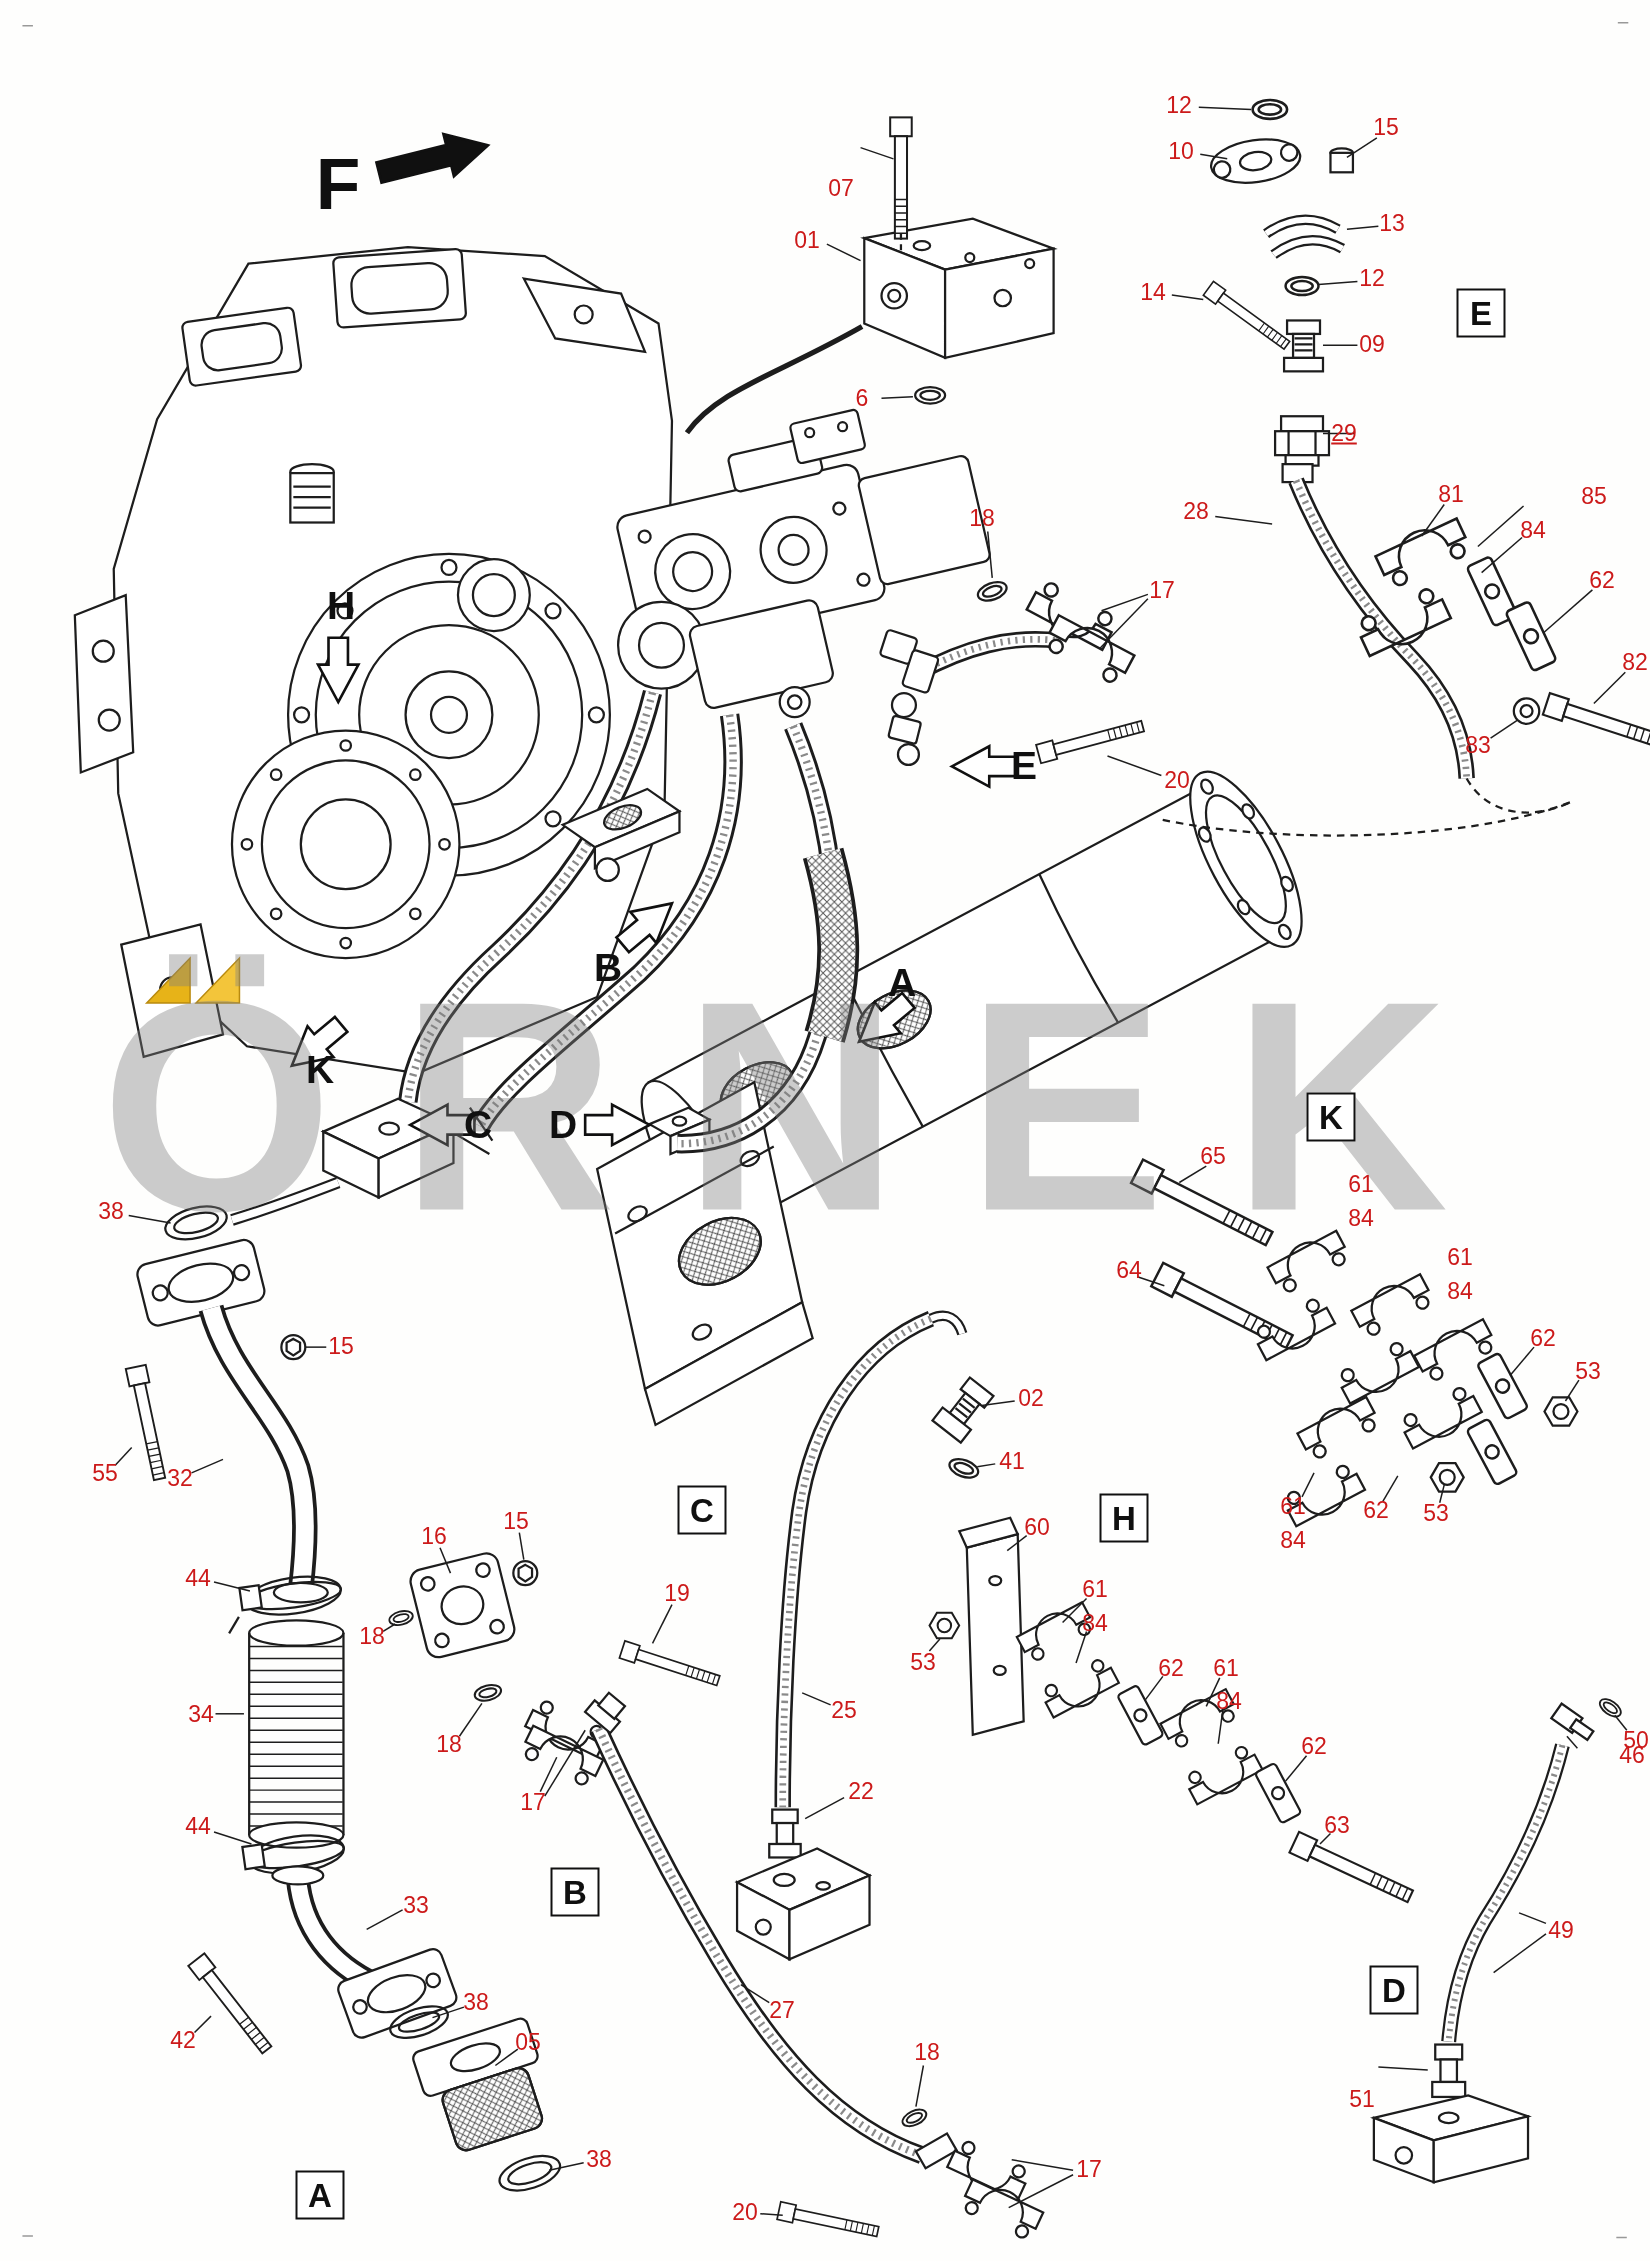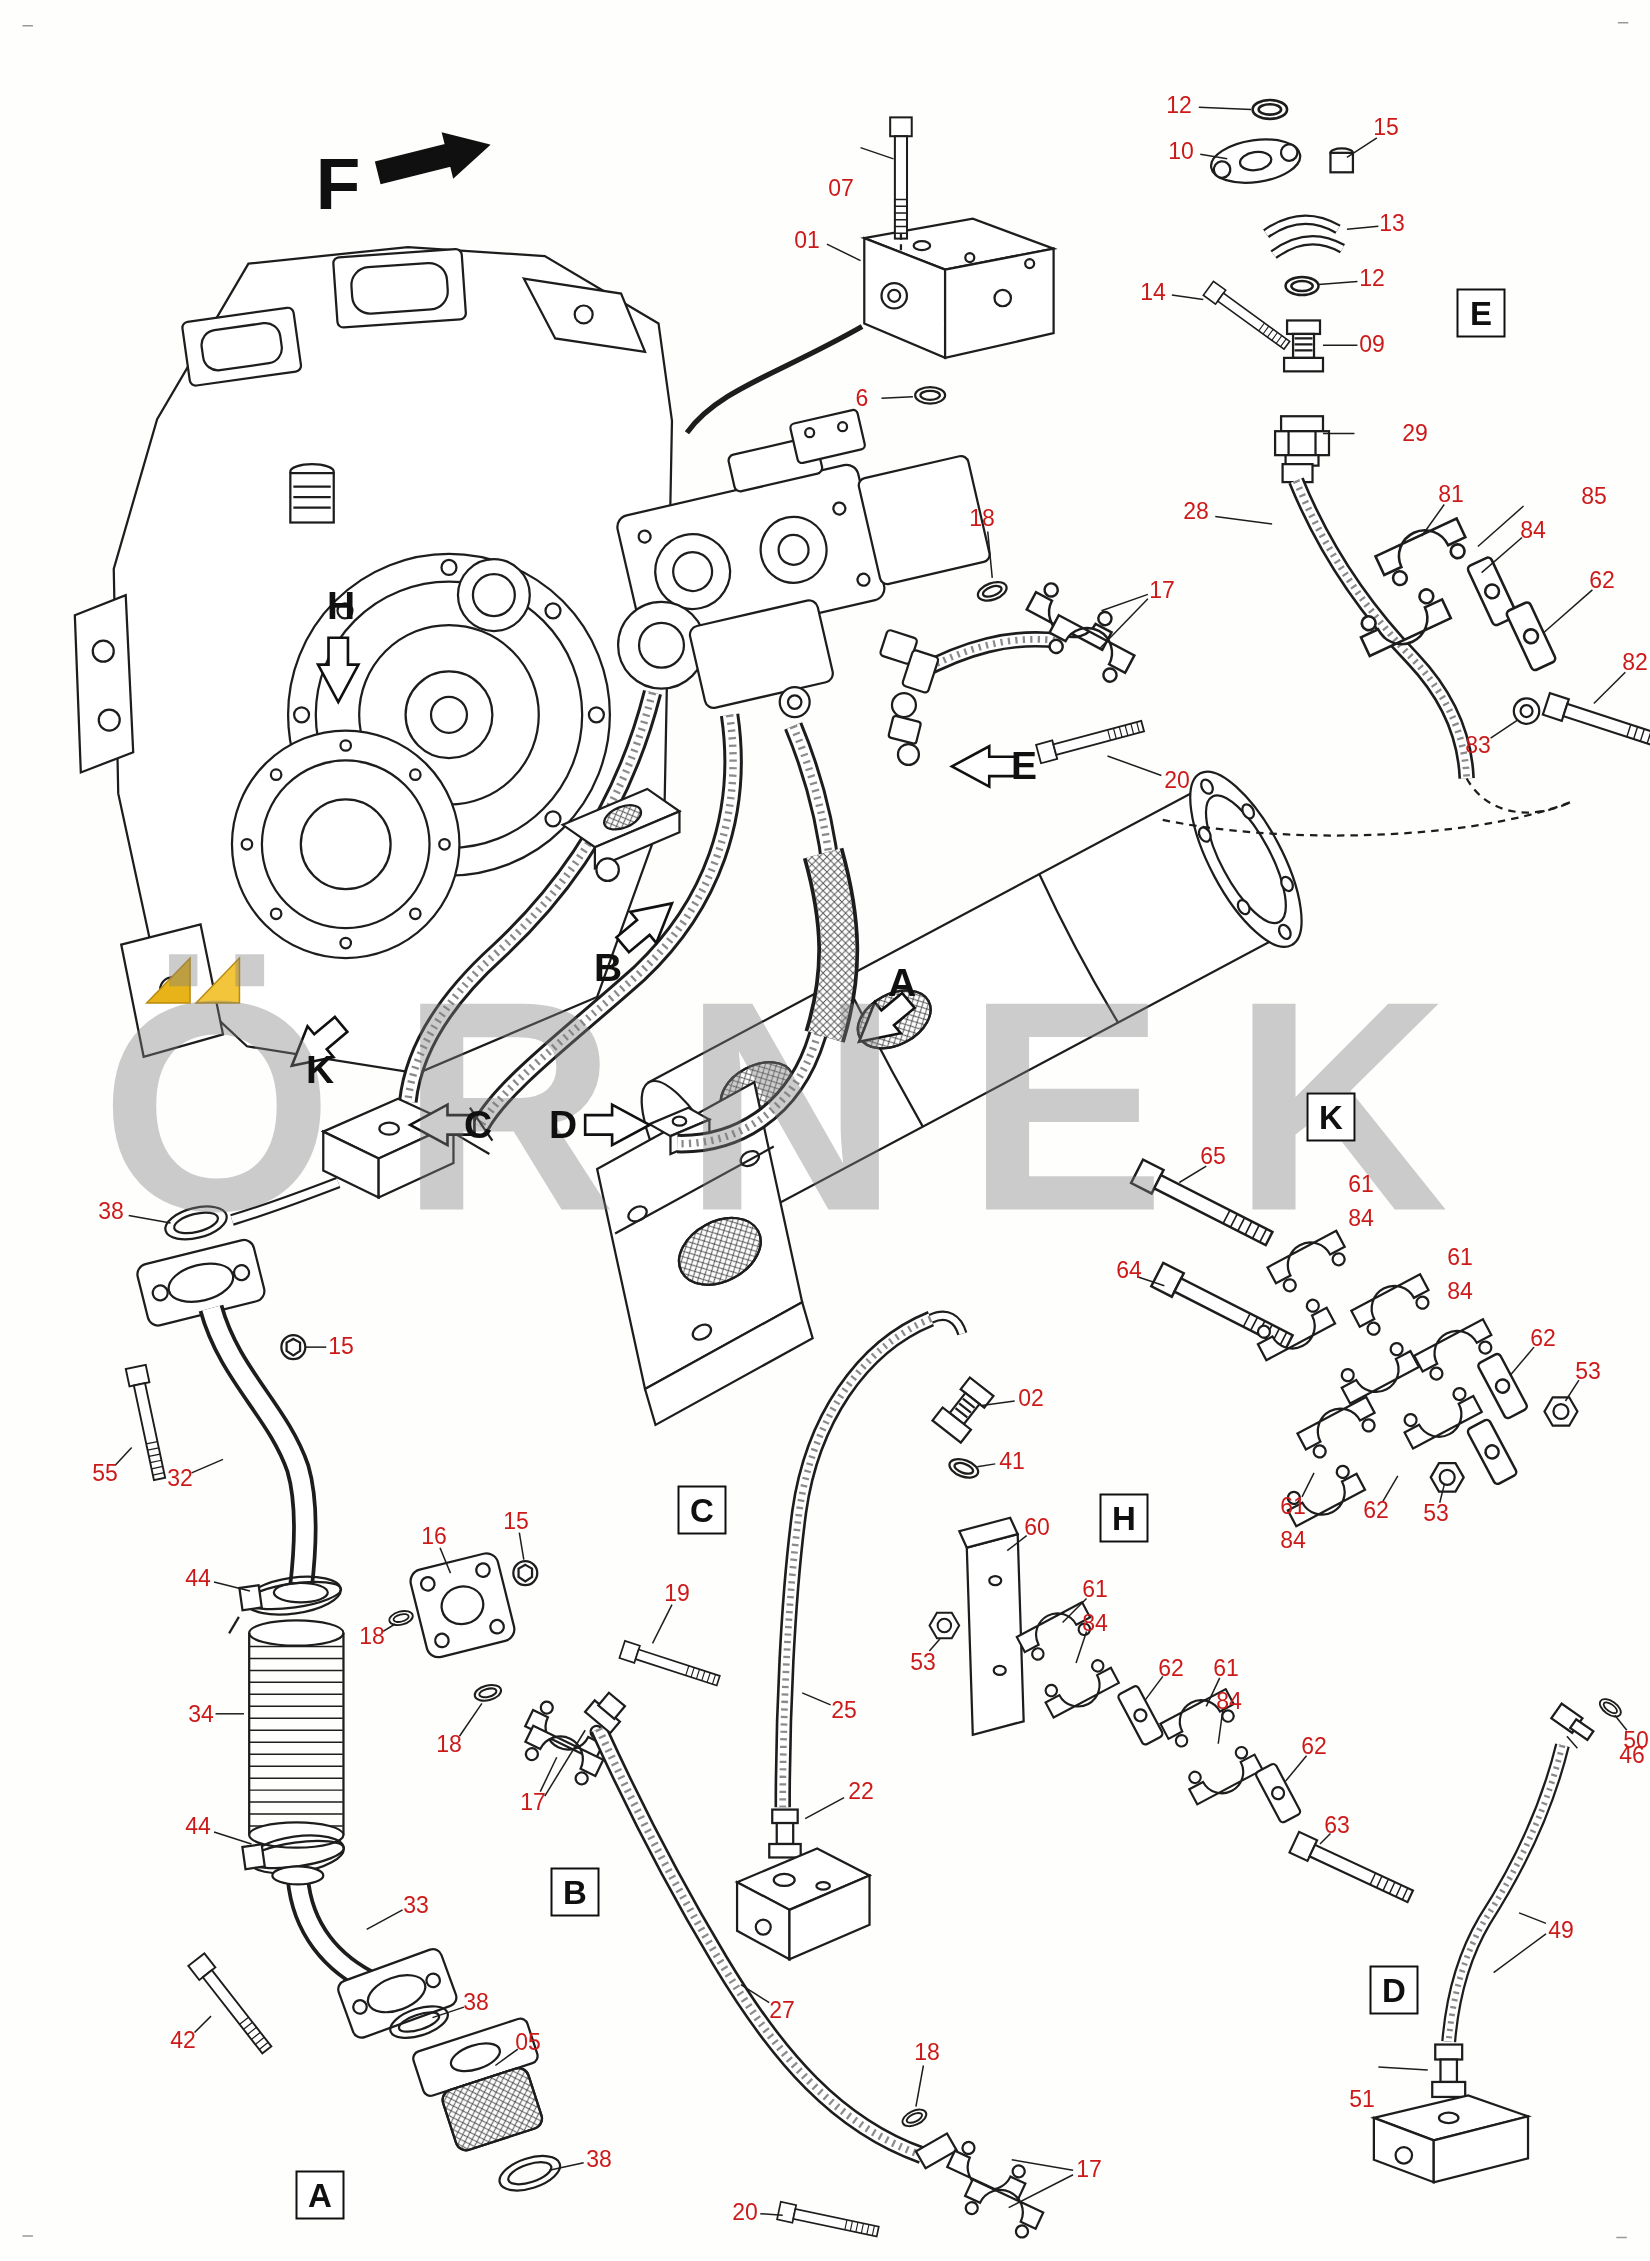--- a/index.html
+++ b/index.html
@@ -533,21 +533,21 @@
       <span class="part-label" style="left: 841px; top: 144px; margin-top: 44px;">07</span>
       <span class="part-label" style="left: 807px; top: 240px;">01</span>
       <span class="part-label" style="left: 862px; top: 398px;">6</span>
       <span class="part-label" style="left: 1179px; top: 105px;">12</span>
       <span class="part-label" style="left: 1181px; top: 151px;">10</span>
       <span class="part-label" style="left: 1386px; top: 127px;">15</span>
       <span class="part-label" style="left: 1392px; top: 223px;">13</span>
       <span class="part-label" style="left: 1153px; top: 292px;">14</span>
       <span class="part-label" style="left: 1372px; top: 278px;">12</span>
       <span class="part-label" style="left: 1372px; top: 344px;">09</span>
-      <span class="part-label" style="left: 1415px; top: 433px;">29</span>
+      <span class="part-label" style="left: 1344px; top: 433px; text-decoration: underline;">29</span>
       <span class="part-label" style="left: 1196px; top: 511px;">28</span>
       <span class="part-label" style="left: 1451px; top: 494px;">81</span>
       <span class="part-label" style="left: 1594px; top: 496px;">85</span>
       <span class="part-label" style="left: 1533px; top: 530px;">84</span>
       <span class="part-label" style="left: 1602px; top: 580px;">62</span>
       <span class="part-label" style="left: 1635px; top: 662px;">82</span>
       <span class="part-label" style="left: 1478px; top: 745px;">83</span>
       <span class="part-label" style="left: 982px; top: 518px;">18</span>
       <span class="part-label" style="left: 1162px; top: 590px;">17</span>
       <span class="part-label" style="left: 1177px; top: 780px;">20</span>

